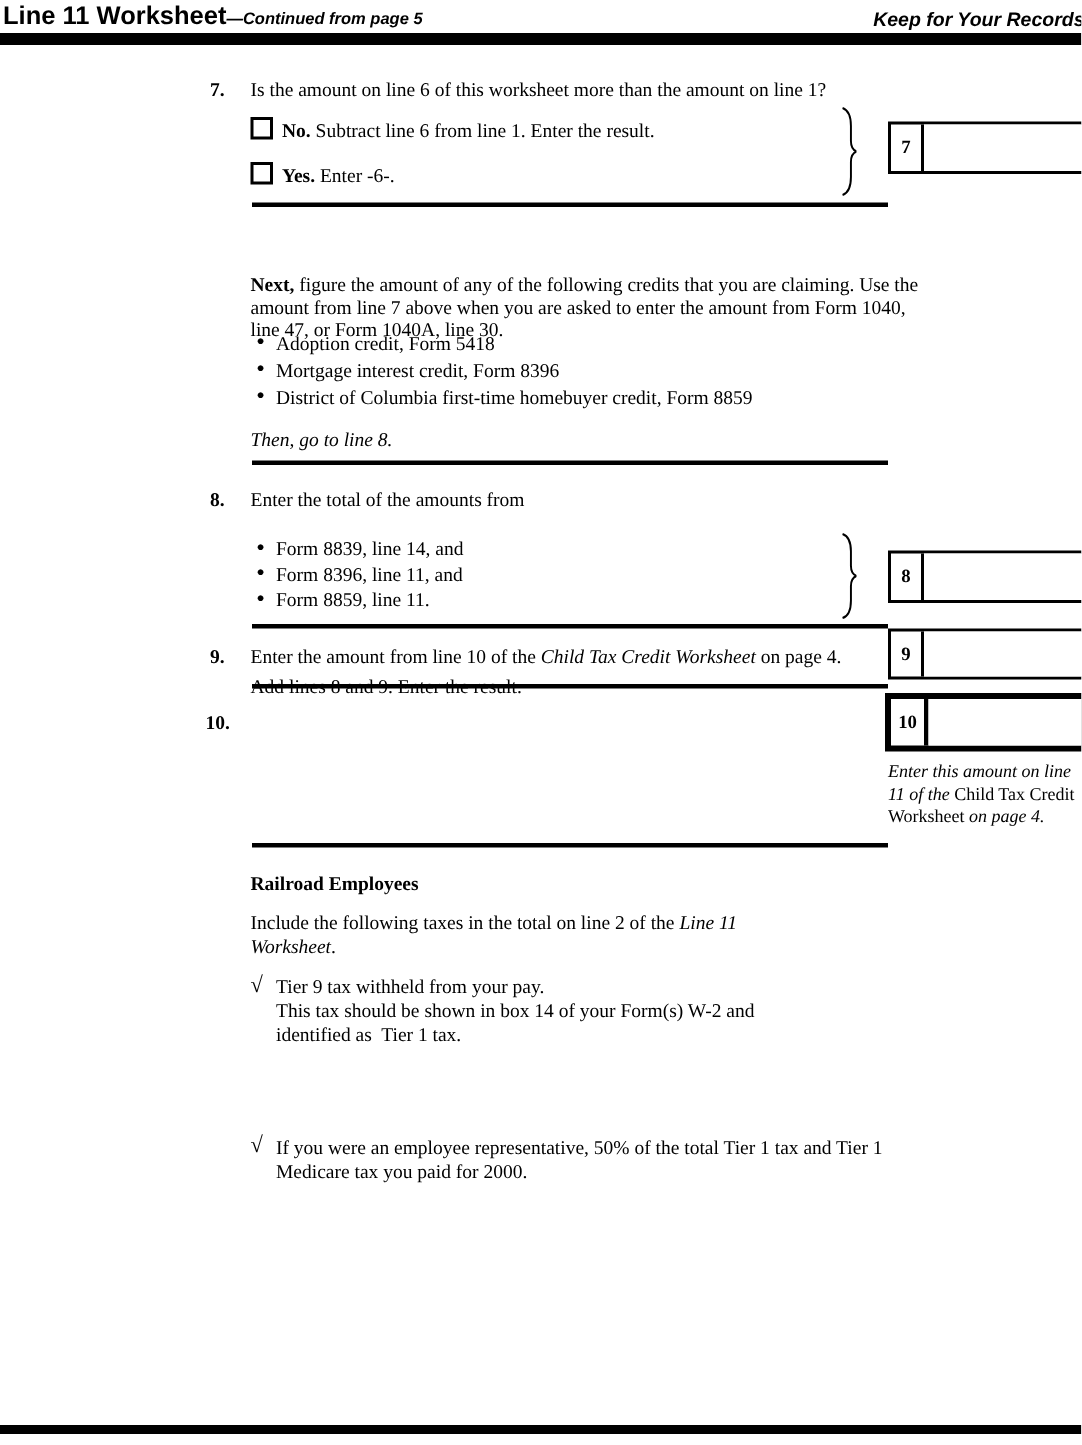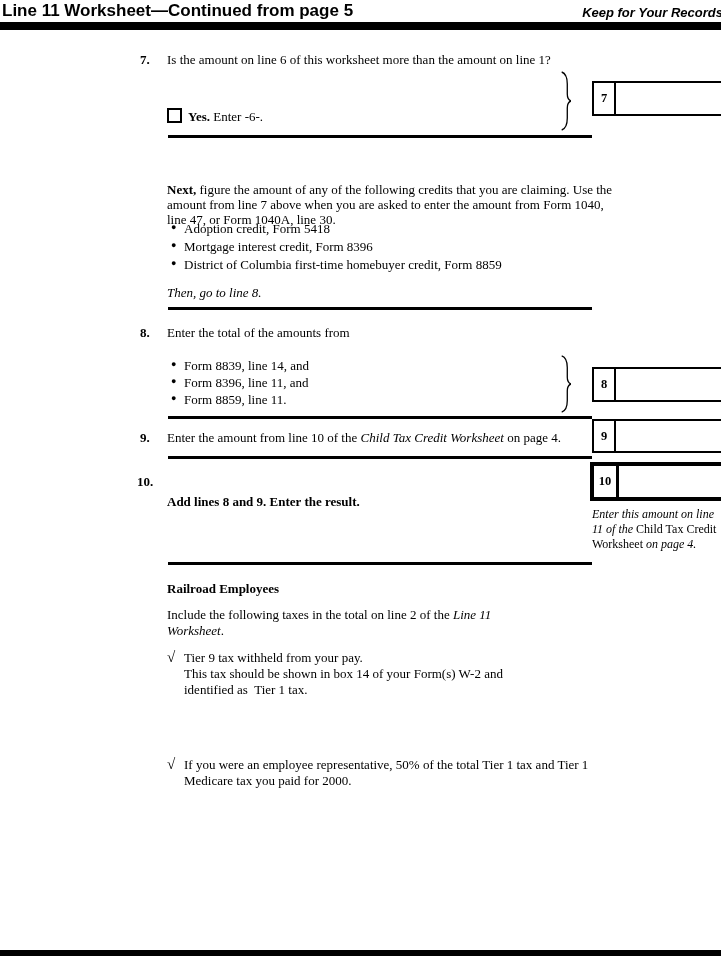--- a/index.html
+++ b/index.html
@@ -3,21 +3,21 @@
 <meta charset="utf-8">
 <style>
   html,body{margin:0;padding:0;background:#fff;}
   #page{
     position:relative;width:721px;height:963px;background:#ffffff;color:#000;
     font-family:"Liberation Serif","DejaVu Serif",serif;font-size:13px;overflow:hidden;
   }
   .abs{position:absolute;}
   
   .hdr-left{top:1px;left:2px;font-family:"Liberation Sans","DejaVu Sans",sans-serif;font-weight:bold;font-size:17px;white-space:nowrap;}
-  .hdr-cont{font-size:17px;}
+  .hdr-cont{font-size:11px;font-style:italic;}
   .hdr-right{top:5px;right:-2px;font-family:"Liberation Sans","DejaVu Sans",sans-serif;font-weight:bold;font-style:italic;font-size:13px;white-space:nowrap;}
   .bar{left:0;width:721px;background:#000;}
   .rule{background:#000;height:3px;}
   
   .num{font-weight:bold;white-space:nowrap;}
   .numcell{width:24px;text-align:left;}
   .b{font-weight:bold;}
   .i{font-style:italic;}
   .line{line-height:15px;margin-top:24px;}
   .pre{white-space:pre-wrap;}
@@ -46,20 +46,23 @@
 
 <div id="page">
 
   <div class="abs hdr-left"><span>Line 11 Worksheet</span><span class="hdr-cont">—Continued from page 5</span></div>
   <div class="abs hdr-right">Keep for Your Records</div>
   <div class="abs bar" style="top:22px;height:8px;"></div>
 
   <div class="abs num numcell" style="left:140px;top:52px;">7.</div>
   <div class="abs" style="left:167px;top:52px;width:450px;">Is the amount on line 6 of this worksheet more than the amount on line 1?</div>
 
+  <div class="abs" style="left:167px;top:78px;width:450px;">
+    <span class="cb"></span><span class="b">No.</span><span> Subtract line 6 from line 1. Enter the result.</span>
+  </div>
   <div class="abs" style="left:167px;top:108px;width:450px;">
     <span class="cb"></span><span class="b">Yes.</span><span> Enter -6-.</span>
   </div>
 
   <svg class="brace abs" style="left:558px;top:71px;height:60px;" viewBox="0 0 14 60" preserveAspectRatio="none">
     <path d="M4 1 Q10 3 10 13 L10 23 Q10 28.5 14 30 Q10 31.5 10 37 L10 47 Q10 57 4 59" fill="none" stroke="#000" stroke-width="1.4"></path>
   </svg>
 
   <div class="abs entry-box" style="left:592px;top:81px;width:133px;height:35px;">
     <div class="lbl">7</div>
@@ -122,21 +125,21 @@
   <div class="abs" style="left:167px;top:430px;width:420px;white-space:nowrap;"><span>Enter the amount from line 10 of the </span><span class="i">Child Tax Credit Worksheet</span><span> on page 4.</span></div>
 
   <div class="abs entry-box" style="left:592px;top:419px;width:133px;height:34px;">
     <div class="lbl">9</div>
     <div class="fld"></div>
   </div>
 
   <div class="abs rule" style="left:168px;top:456px;width:424px;"></div>
 
   <div class="abs num numcell" style="left:137px;top:474px;">10.</div>
-  <div class="abs" style="left:167px;top:494px;width:420px;font-weight:bold;">Add lines 8 and 9. Enter the result.</div>
+  <div class="abs" style="left:167px;top:450px;width:420px;">Add lines 8 and 9. Enter the result.</div>
 
   <div class="abs entry-box thick" style="left:590px;top:462px;width:135px;height:39px;">
     <div class="lbl">10</div>
     <div class="fld"></div>
   </div>
 
   <div class="abs note" style="left:592px;top:507px;width:128px;"><span>Enter this amount on line 11 of the </span><span class="rm">Child Tax Credit Worksheet</span><span> on page 4.</span></div>
 
   <div class="abs rule" style="left:168px;top:562px;width:424px;"></div>
 

